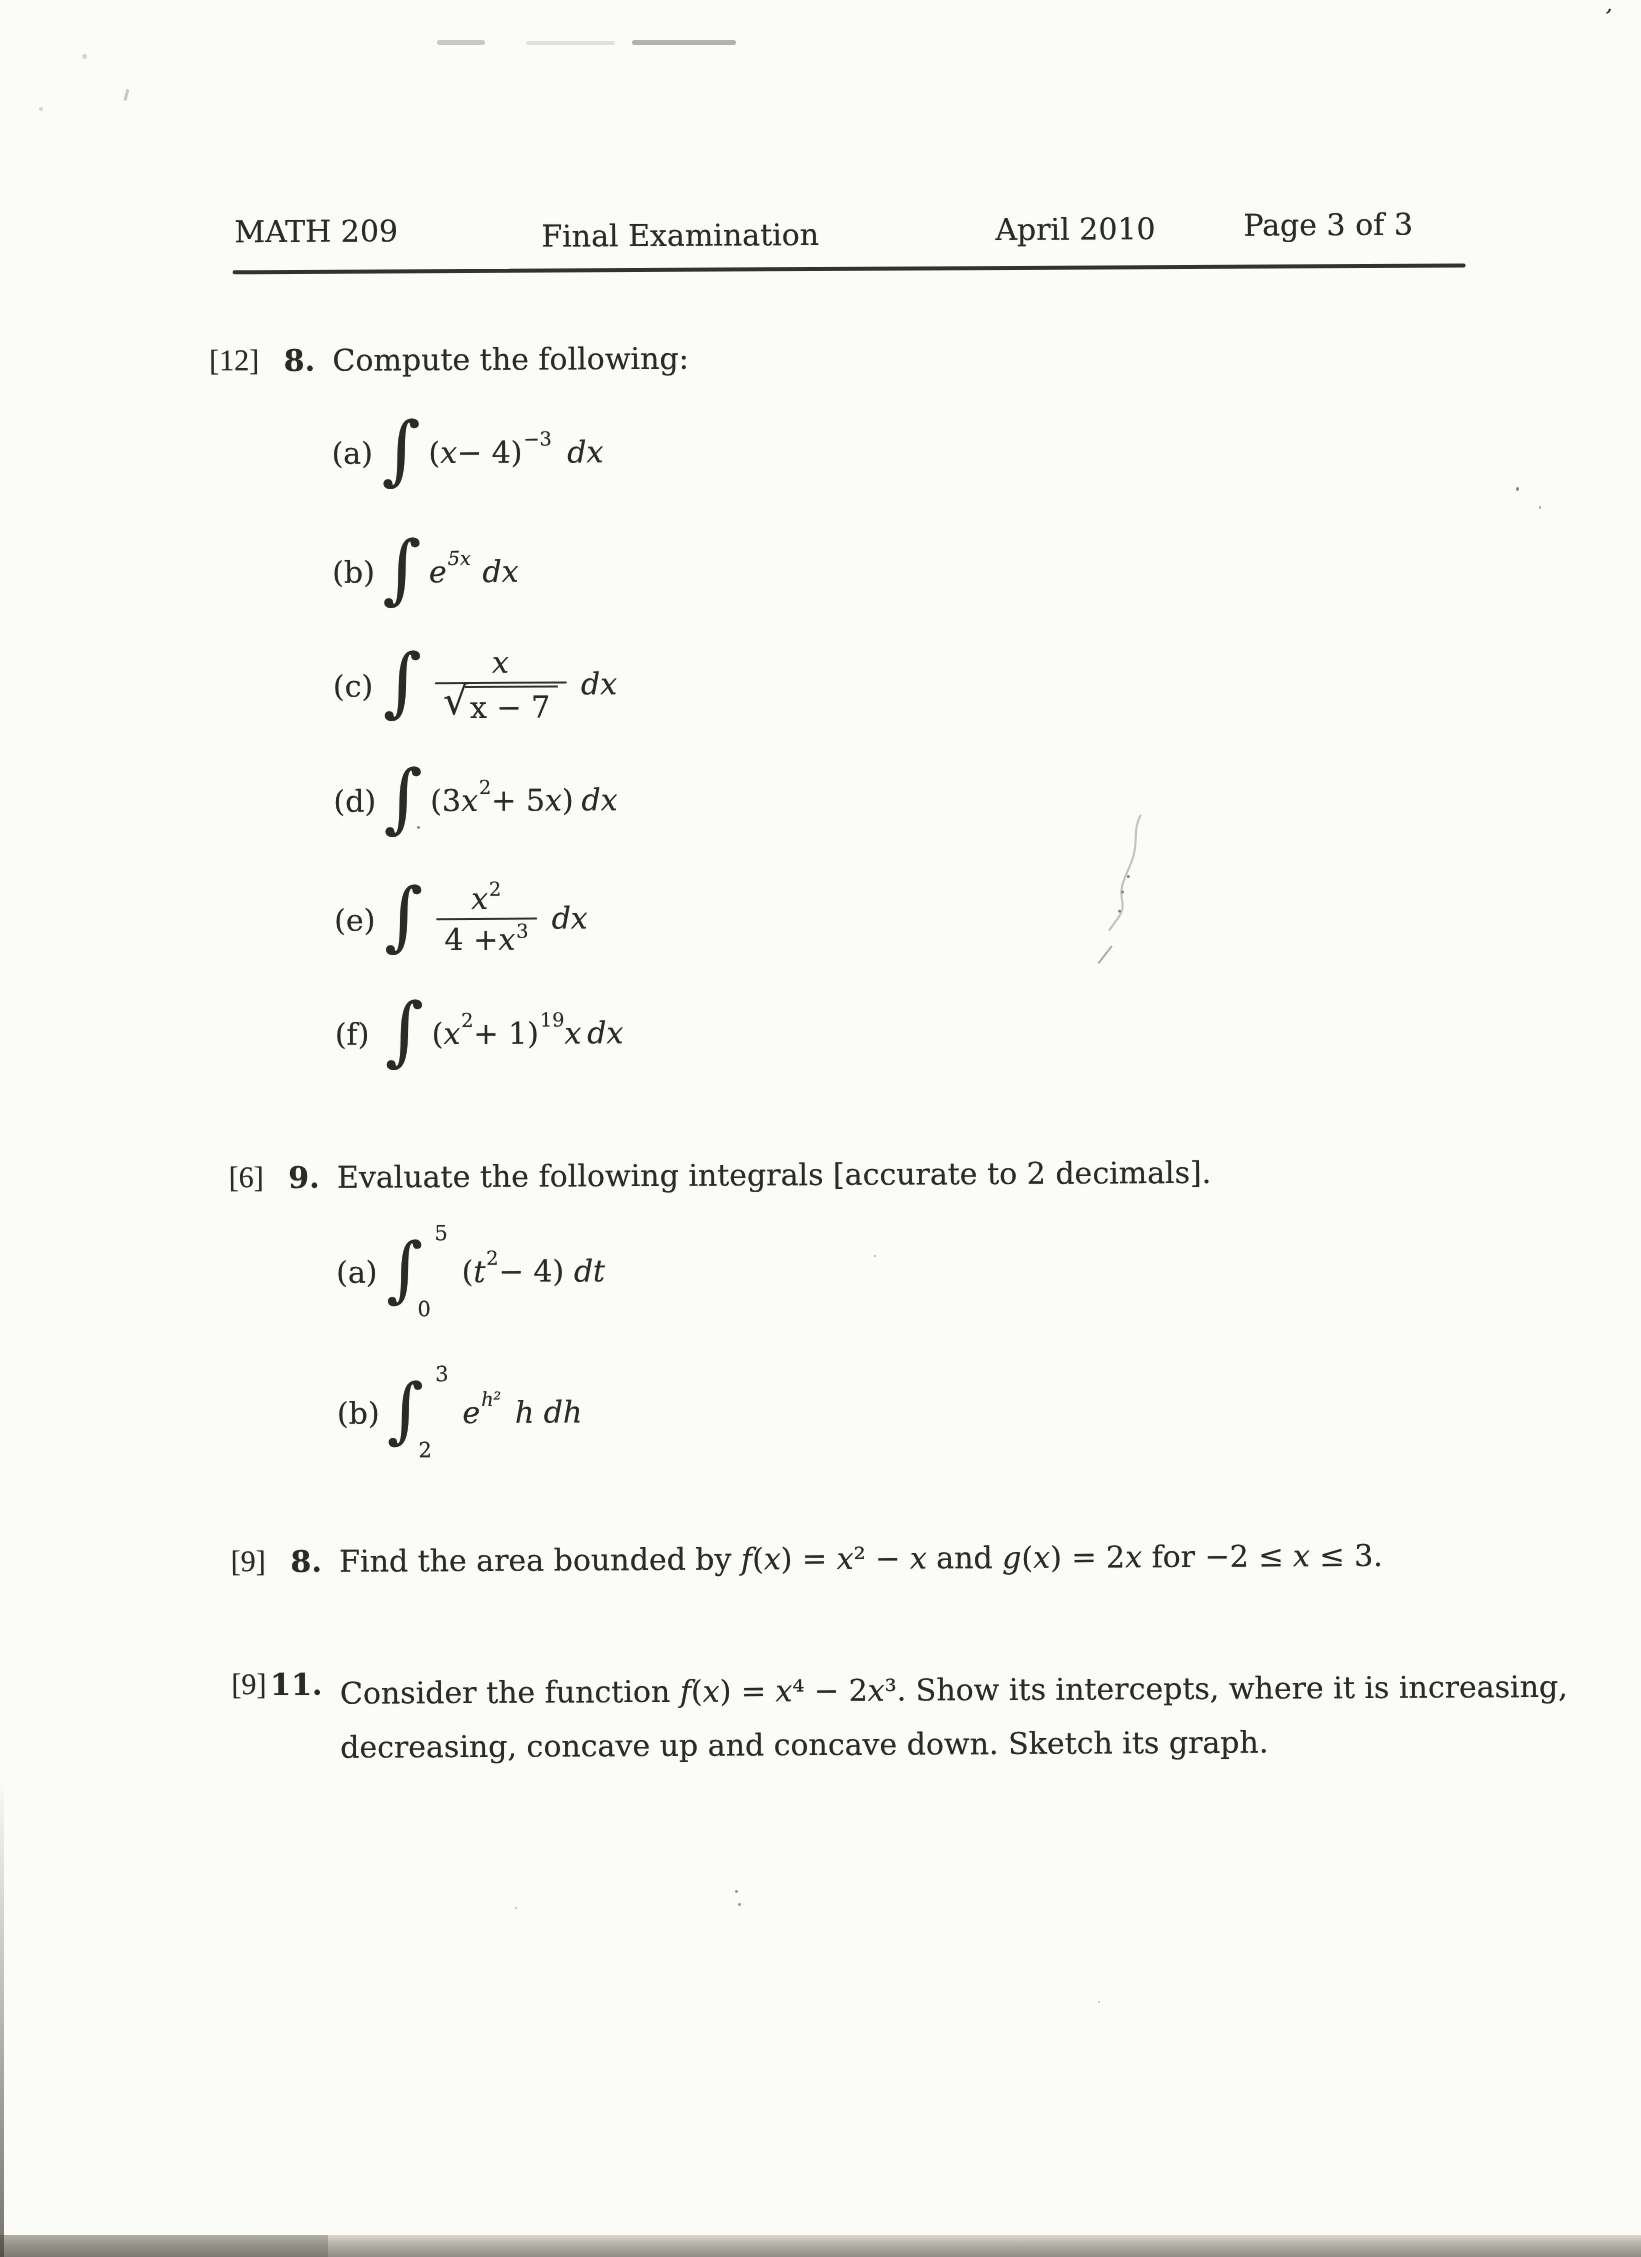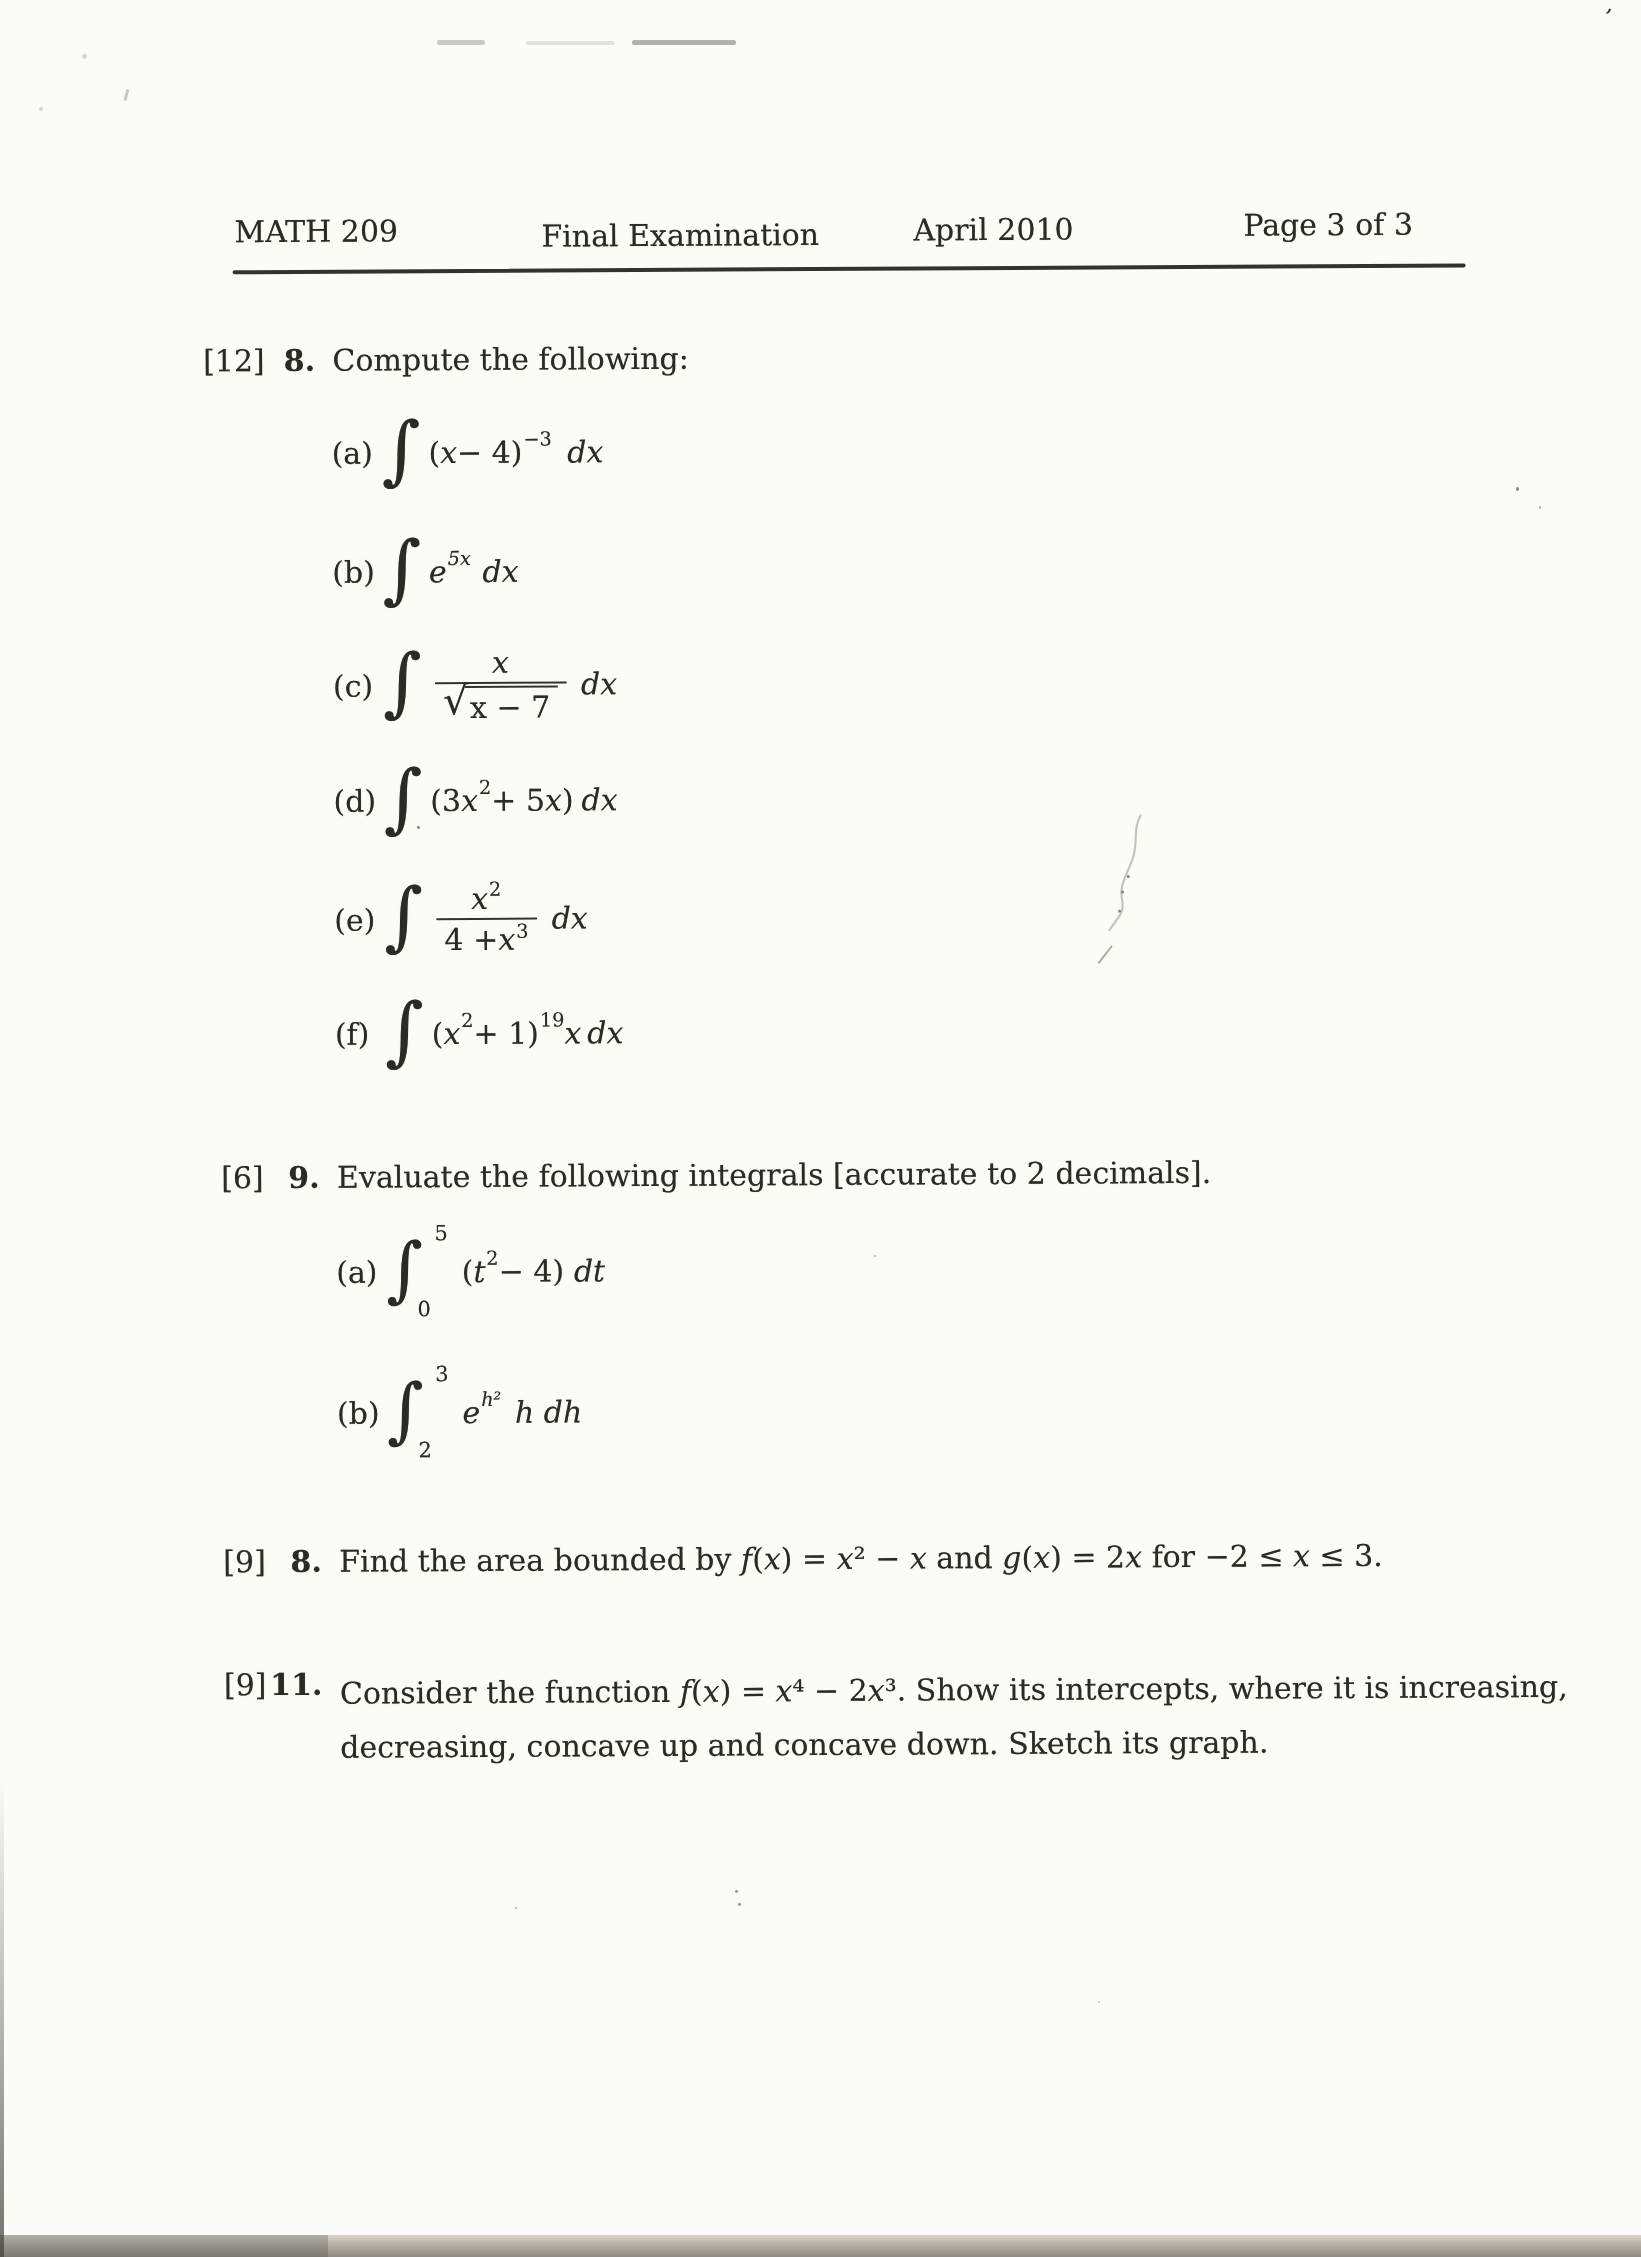--- a/index.html
+++ b/index.html
@@ -11,21 +11,21 @@
   }
   .scan{position:absolute;inset:0;transform:rotate(-0.32deg);transform-origin:821px 1062px;}
   .ink{text-shadow:0 0 0.7px rgba(50,48,42,0.55);}
 
   
   .hdr-item{position:absolute;font-size:30px;white-space:nowrap;}
   .hdr-rule{position:absolute;left:237px;top:267px;width:1233px;height:3.9px;background:#34322e;border-radius:1.9px;}
 
   
   .qrow{position:absolute;left:207px;display:flex;align-items:flex-start;font-size:30px;white-space:nowrap;}
-  .qmarks{width:56px;text-align:right;}
+  .qmarks{width:56px;text-align:right;font-family:Liberation Serif, serif;}
   .qnum{width:56px;text-align:right;font-weight:bold;}
   .qtext{margin-left:17.4px;}
   .qtext .qline{line-height:54px;white-space:nowrap;}
 
   
   .part{position:absolute;left:335px;display:flex;align-items:center;}
   .plabel{font-size:30px;width:50px;flex:0 0 auto;}
   .pmath{display:flex;align-items:center;font-size:30px;}
   .mi{font-style:italic;}
   .mr{font-style:normal;}
@@ -55,21 +55,21 @@
   .penmark{position:absolute;font-size:23px;color:#35332c;transform:rotate(18deg);}
 </style>
 </head>
 <body>
 
 <div class="scan">
 
   <div>
     <span class="hdr-item ink" style="left:239px;top:211px;">MATH 209</span>
     <span class="hdr-item ink" style="left:546px;top:217px;">Final Examination</span>
-    <span class="hdr-item ink" style="left:918px;top:213px;">April 2010</span>
+    <span class="hdr-item ink" style="left:1000px;top:213px;">April 2010</span>
     <span class="hdr-item ink" style="left:1248px;top:210px;">Page 3 of 3</span>
     <div class="hdr-rule"></div>
   </div>
 
   <div class="qrow ink" style="top:340px;">
     <span class="qmarks">[12]</span>
     <span class="qnum">8.</span>
     <span class="qtext">Compute the following:</span>
   </div>
 

